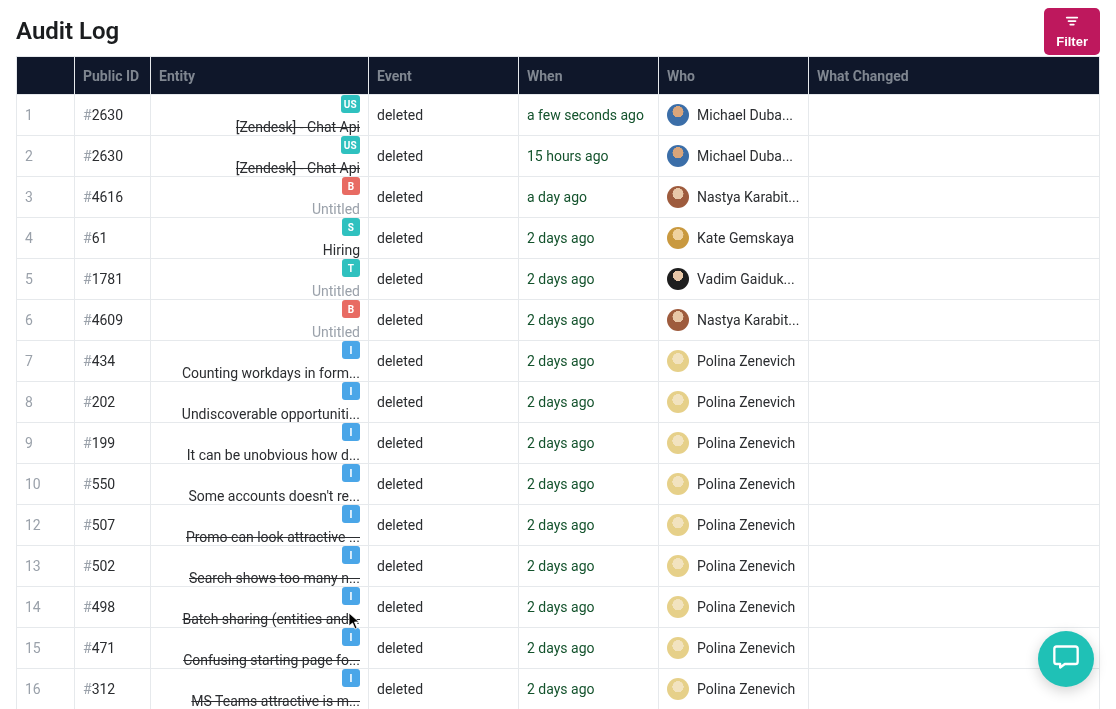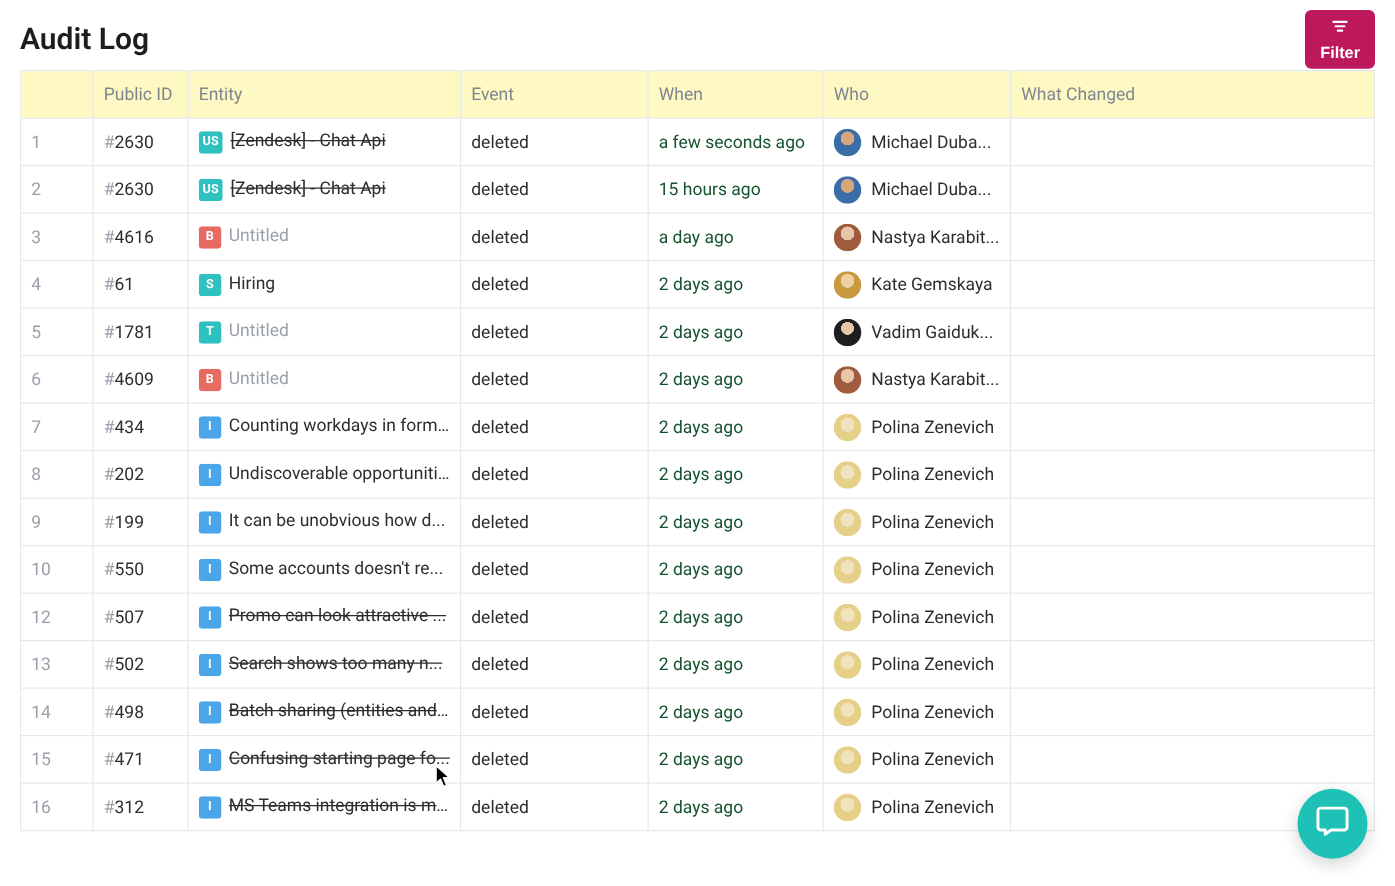--- a/index.html
+++ b/index.html
@@ -62,22 +62,22 @@
     height: 38px;
     vertical-align: middle;
     white-space: nowrap;
     overflow: hidden;
     text-overflow: ellipsis;
   }
   table.audit tr th:first-child,
   table.audit tr td:first-child { border-left: 1px solid #e6e9ec; }
   table.audit th {
     color: #7f8690;
-    font-weight: 400;
-    background: #fef9c3;
+    font-weight: 700;
+    background: #0f172a;
   }
   col.c-num    { width: 58px; }
   col.c-pubid  { width: 76px; }
   col.c-entity { width: 218px; }
   col.c-event  { width: 150px; }
   col.c-when   { width: 140px; }
   col.c-who    { width: 150px; }
   col.c-what   { width: auto; }
 
   td.rownum {
@@ -86,23 +86,24 @@
     padding-right: 10px;
   }
   td.pubid {
     text-align: right;
     padding-right: 10px;
   }
   td.pubid .hash { color: #9aa1aa; }
   td.entity { }
   .entity-wrap {
     display: flex;
-    align-items: flex-start;
+    align-items: flex-end;
     gap: 6px;
     overflow: hidden;
+    flex-direction: column;
   }
   .badge {
     display: inline-flex;
     align-items: center;
     justify-content: center;
     min-width: 18px;
     height: 18px;
     padding: 0 3px;
     border-radius: 3px;
     font-size: 10px;
@@ -479,21 +480,21 @@
             </div>
           </td>
           <td></td>
         </tr>
         <tr>
           <td class="rownum">16</td>
           <td class="pubid"><span class="hash">#</span><span>312</span></td>
           <td class="entity">
             <div class="entity-wrap">
               <span class="badge blue">I</span>
-              <span class="entity-name strike">MS Teams integration is m...</span>
+              <span class="entity-name strike">MS Teams attractive is m...</span>
             </div>
           </td>
           <td class="event">deleted</td>
           <td class="when">2 days ago</td>
           <td class="who">
             <div class="who-wrap">
               <span class="avatar blonde"></span>
               <span class="who-name">Polina Zenevich</span>
             </div>
           </td>

